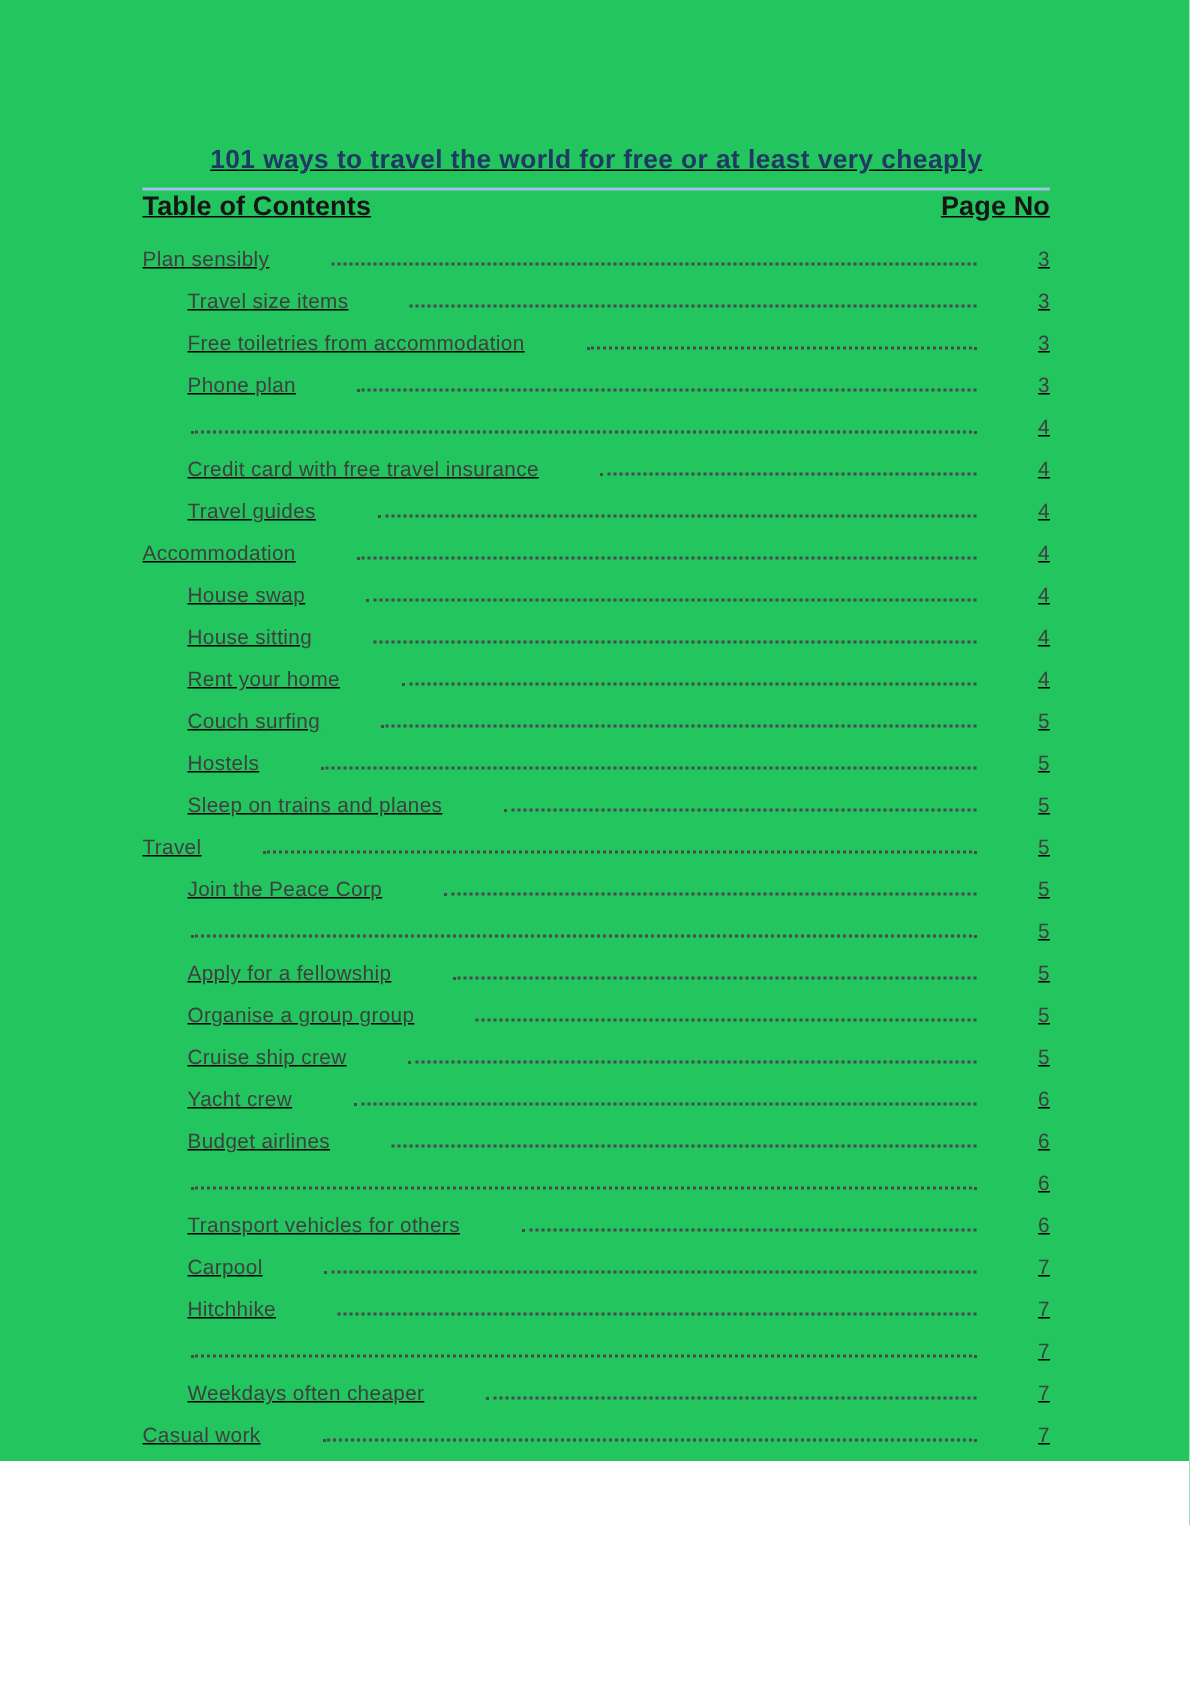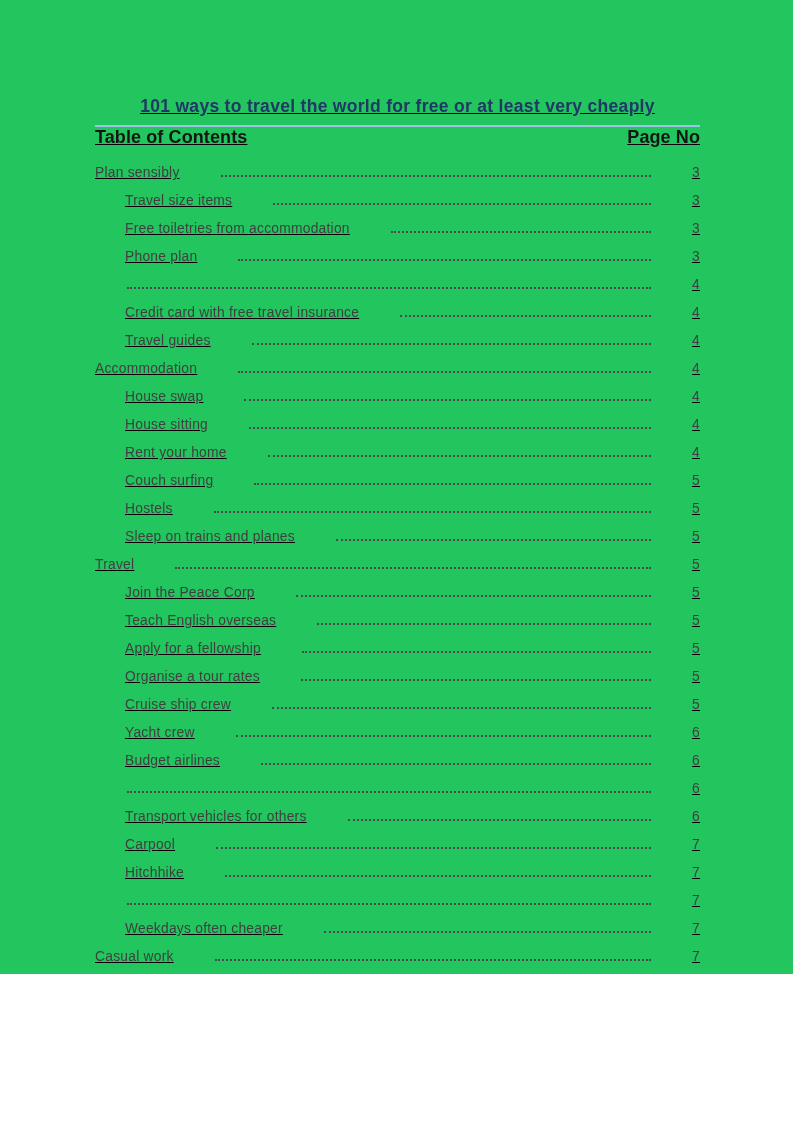--- a/index.html
+++ b/index.html
@@ -155,31 +155,30 @@
       <span class="t">Travel</span>
       <span class="leader"></span>
       <span class="p">5</span>
     </div>
       <div class="toc-row lvl2">
       <span class="t">Join the Peace Corp</span>
       <span class="leader"></span>
       <span class="p">5</span>
     </div>
       <div class="toc-row lvl2">
-      <span class="t">Teach English overseas</span>
       <span class="leader"></span>
       <span class="p">5</span>
     </div>
       <div class="toc-row lvl2">
       <span class="t">Apply for a fellowship</span>
       <span class="leader"></span>
       <span class="p">5</span>
     </div>
       <div class="toc-row lvl2">
-      <span class="t">Organise a tour rates</span>
+      <span class="t">Organise a group group</span>
       <span class="leader"></span>
       <span class="p">5</span>
     </div>
       <div class="toc-row lvl2">
       <span class="t">Cruise ship crew</span>
       <span class="leader"></span>
       <span class="p">5</span>
     </div>
       <div class="toc-row lvl2">
       <span class="t">Yacht crew</span>

